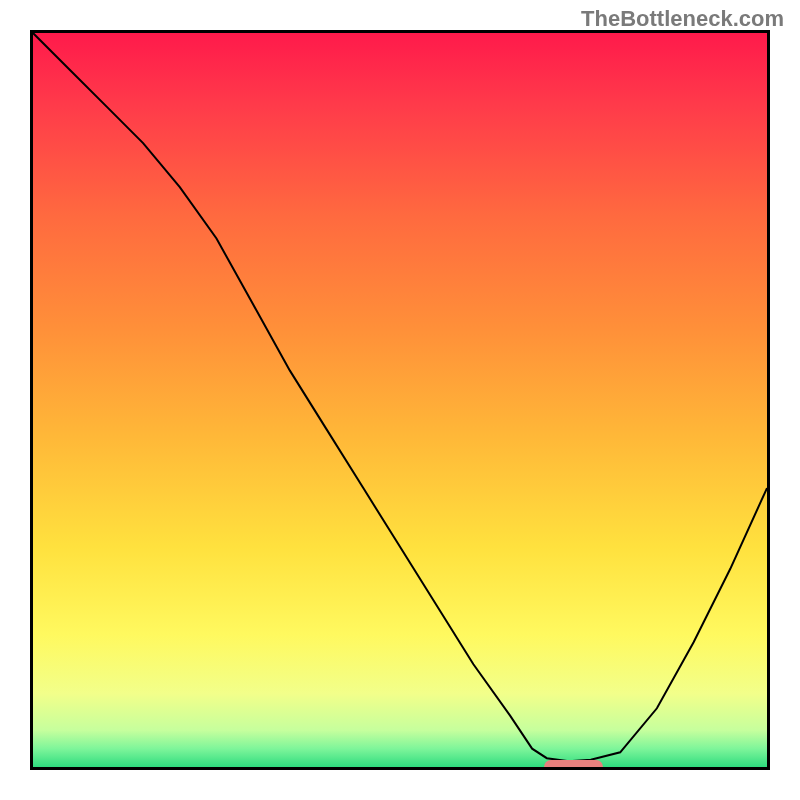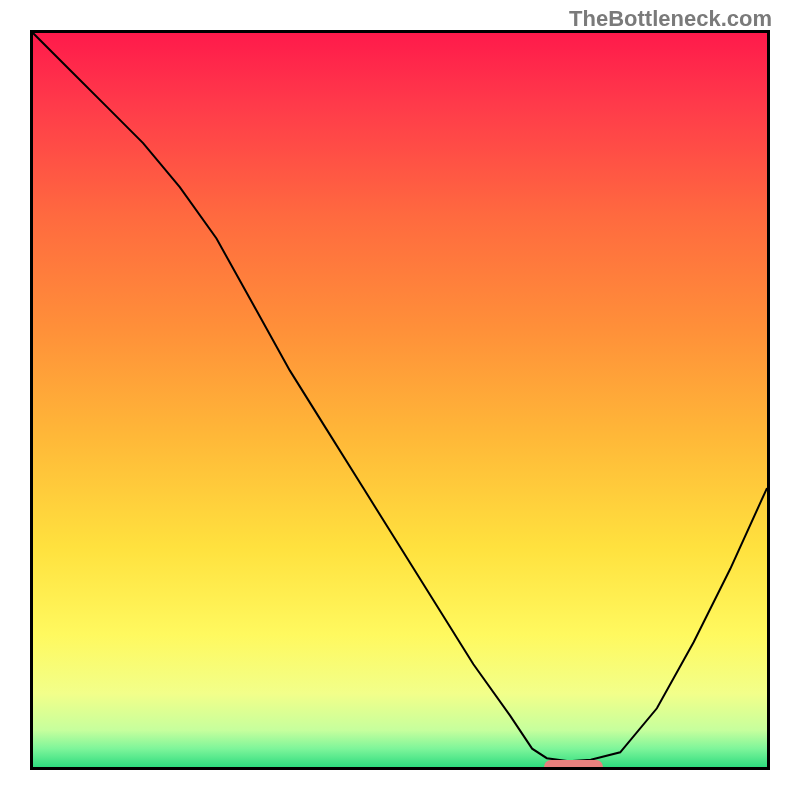--- a/index.html
+++ b/index.html
@@ -36,21 +36,21 @@
     position: absolute;
     left: 0;
     top: 0;
     width: 100%;
     height: 100%;
     pointer-events: none;
   }
   .watermark {
     position: absolute;
     top: 6px;
-    right: 28px;
+    right: 16px;
     font-size: 22px;
     font-weight: 600;
     color: #7a7a7a;
   }
   .minimum-marker {
     position: absolute;
     height: 14px;
     border-radius: 7px;
     background: #e9817e;
   }

